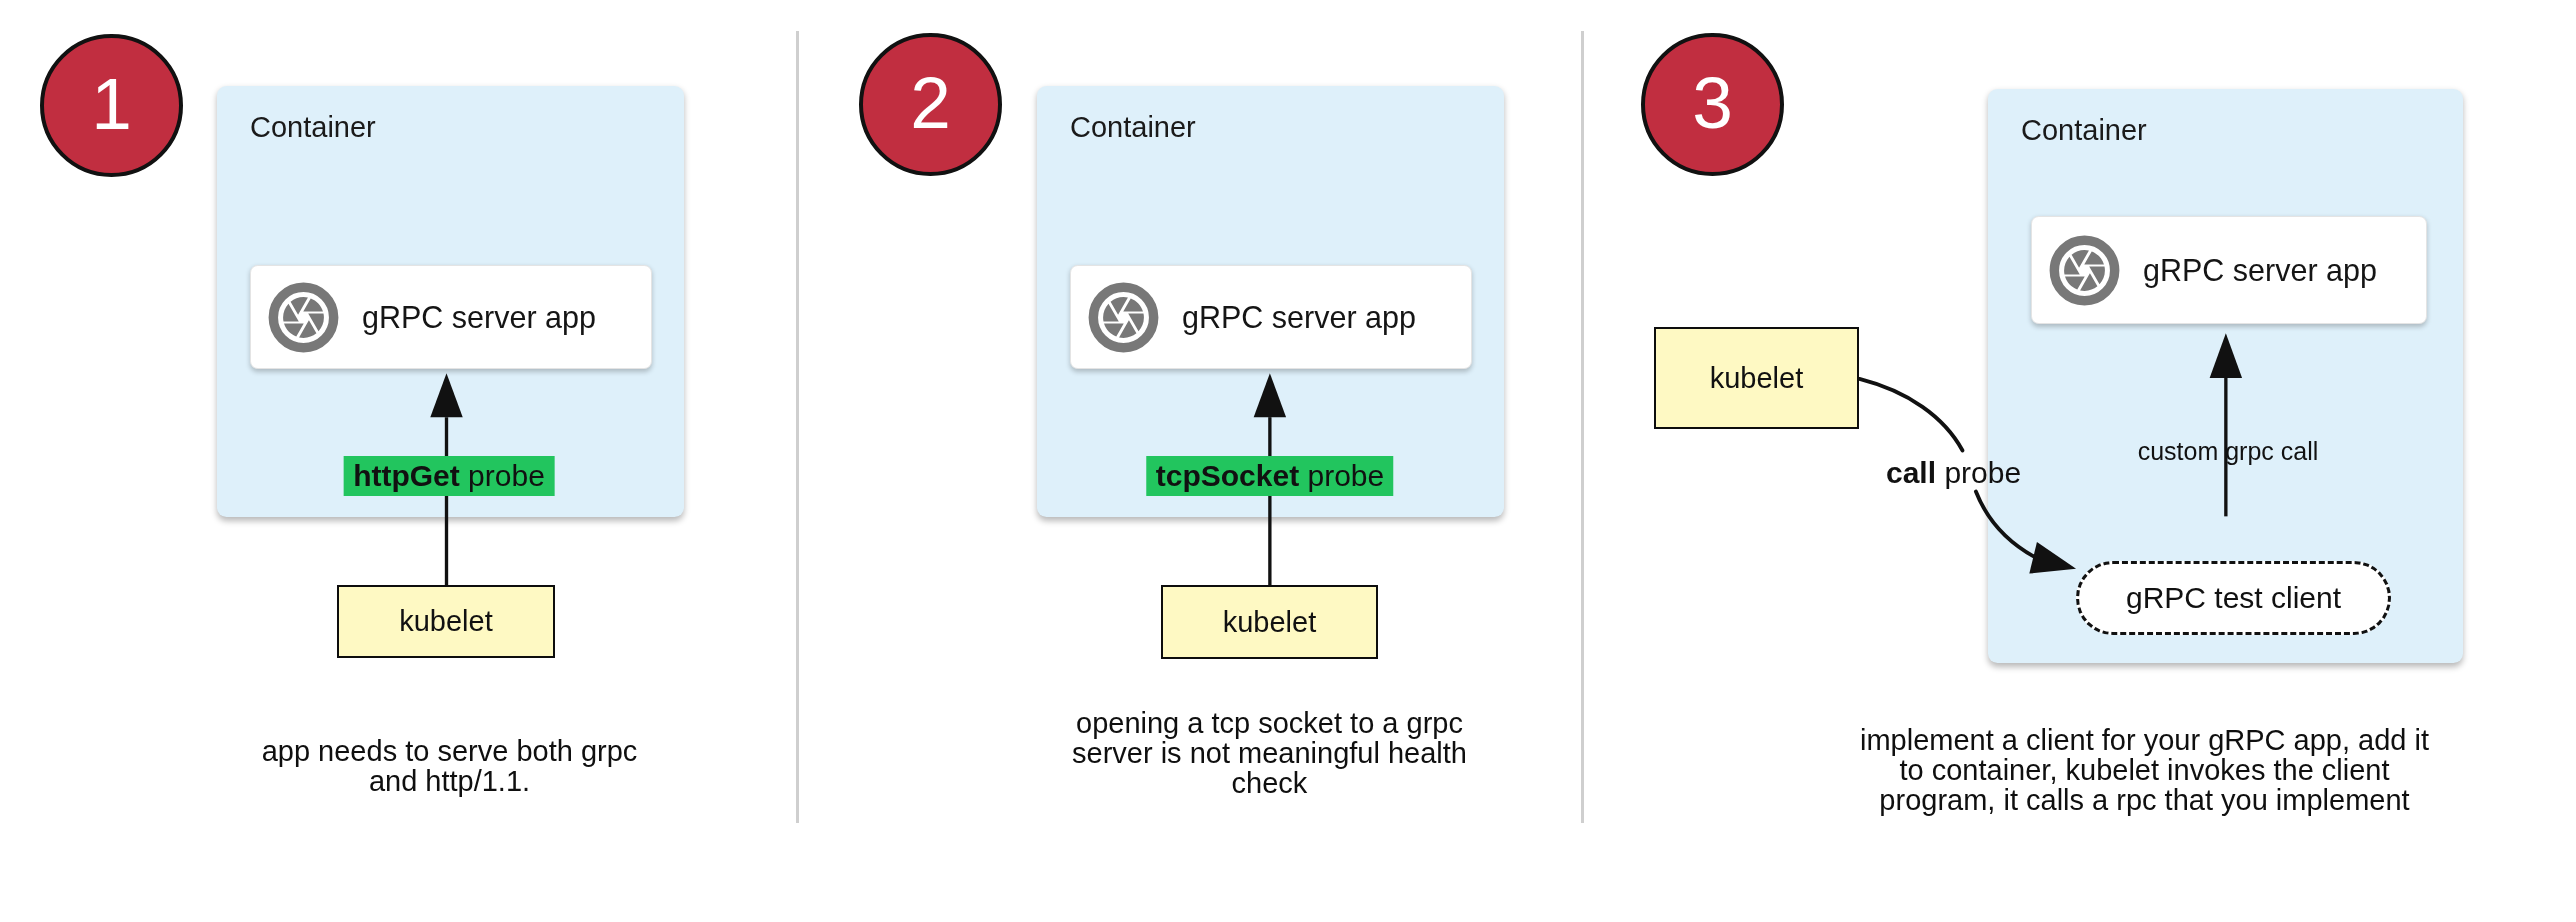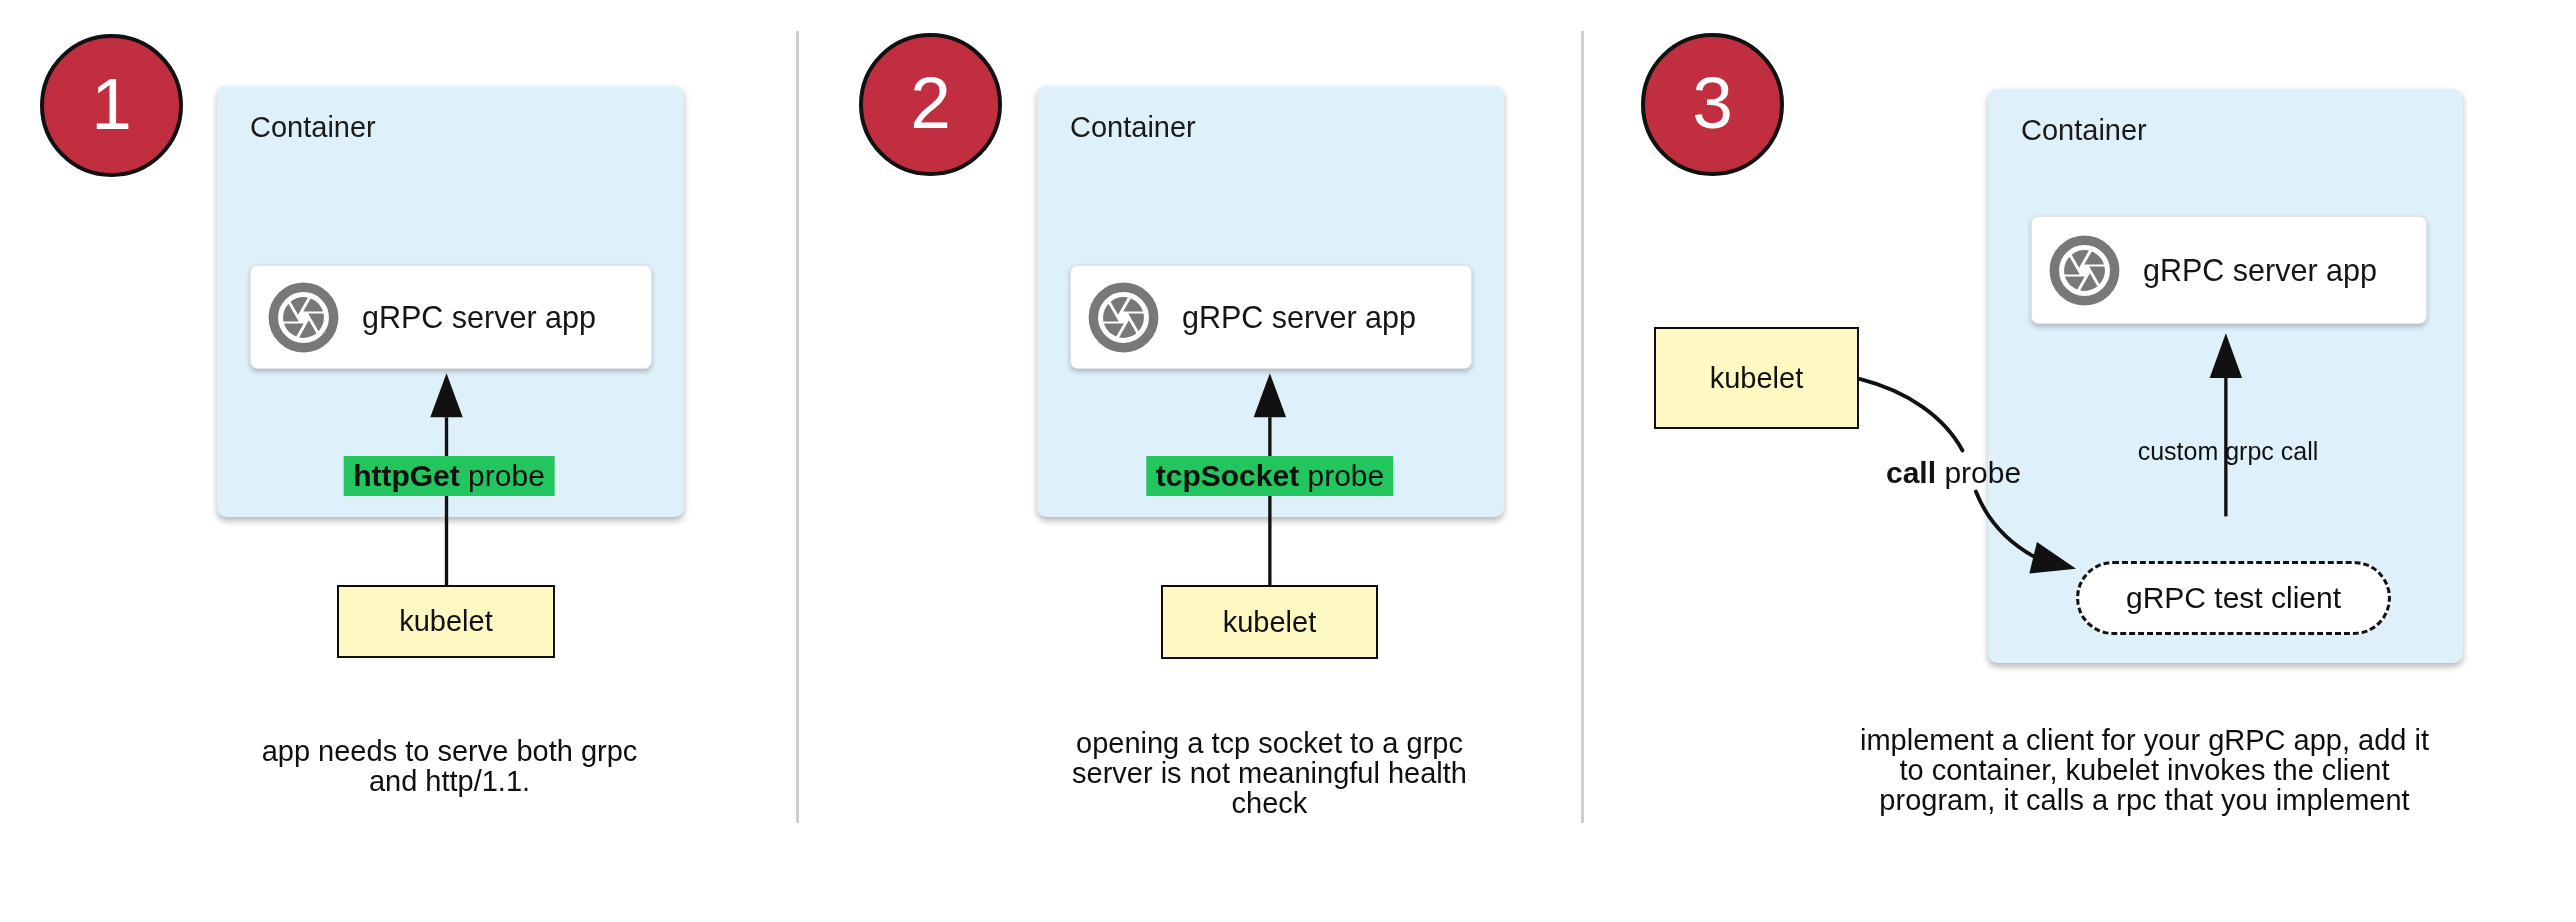--- a/index.html
+++ b/index.html
@@ -98,21 +98,21 @@
       </g>
     </svg>
     <span class="label">gRPC server app</span>
   </div>
   <div class="probe-label blue-bg center-x" style="left:1270px;top:456px;">
     <b>tcpSocket</b><span> probe</span>
   </div>
   <div class="kubelet-box" style="left:1161px;top:585px;width:217px;height:74px;">
     <span>kubelet</span>
   </div>
-  <div class="caption" style="left:907px;top:728px;">opening a tcp socket to a grpc
+  <div class="caption" style="left:907px;top:708px;">opening a tcp socket to a grpc
 server is not meaningful health
 check</div>
 
   <div class="container-box" style="left:1988px;top:89px;width:475px;height:574px;">
     <div class="container-label">Container</div>
   </div>
   <div class="app-box" style="left:2031px;top:216px;width:396px;height:108px;">
     <svg class="icon" viewBox="0 0 24 24">
       <circle cx="12" cy="12" r="10.2" fill="none" stroke="#787878" stroke-width="3.2"></circle>
       <g transform="translate(3.72,3.72) scale(0.69)">

